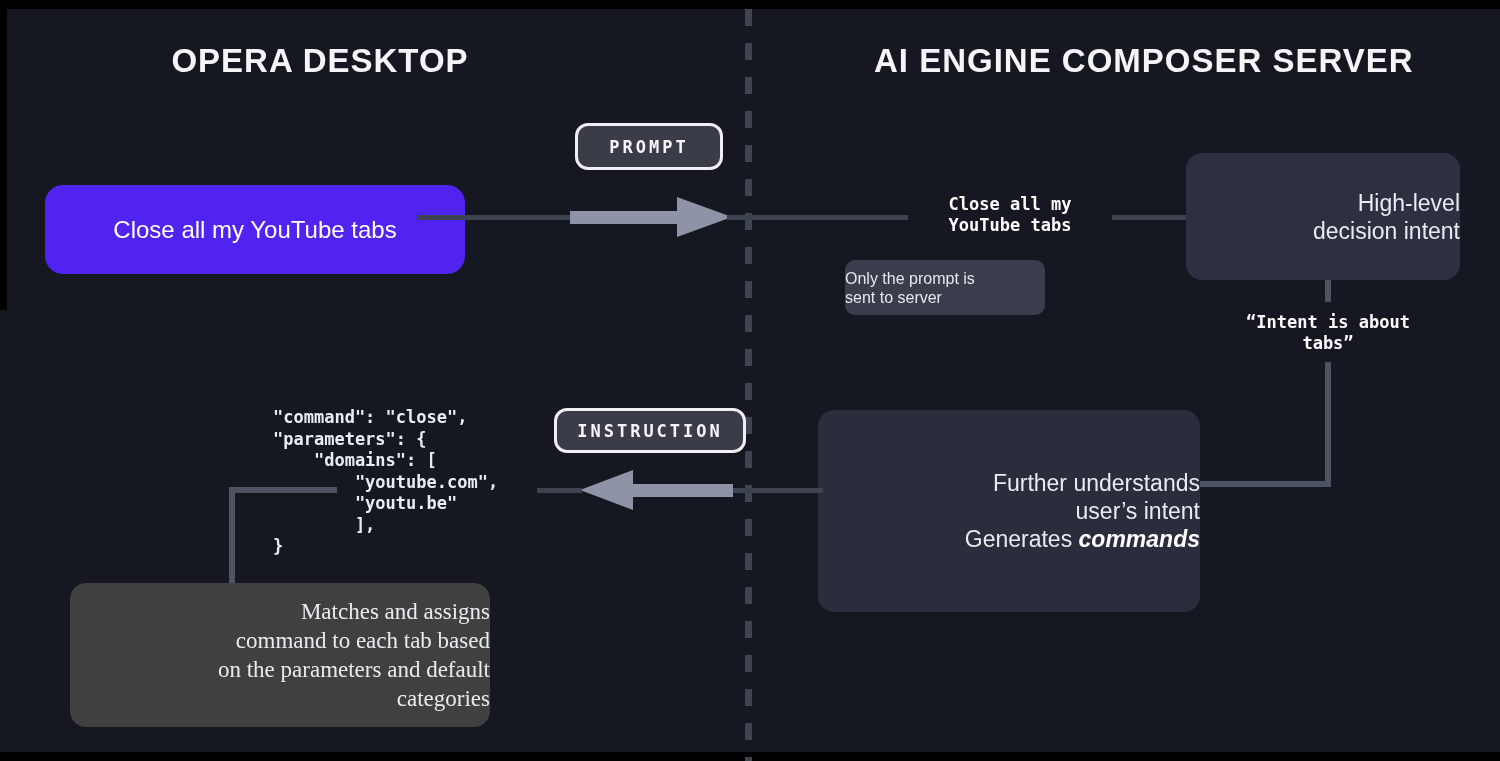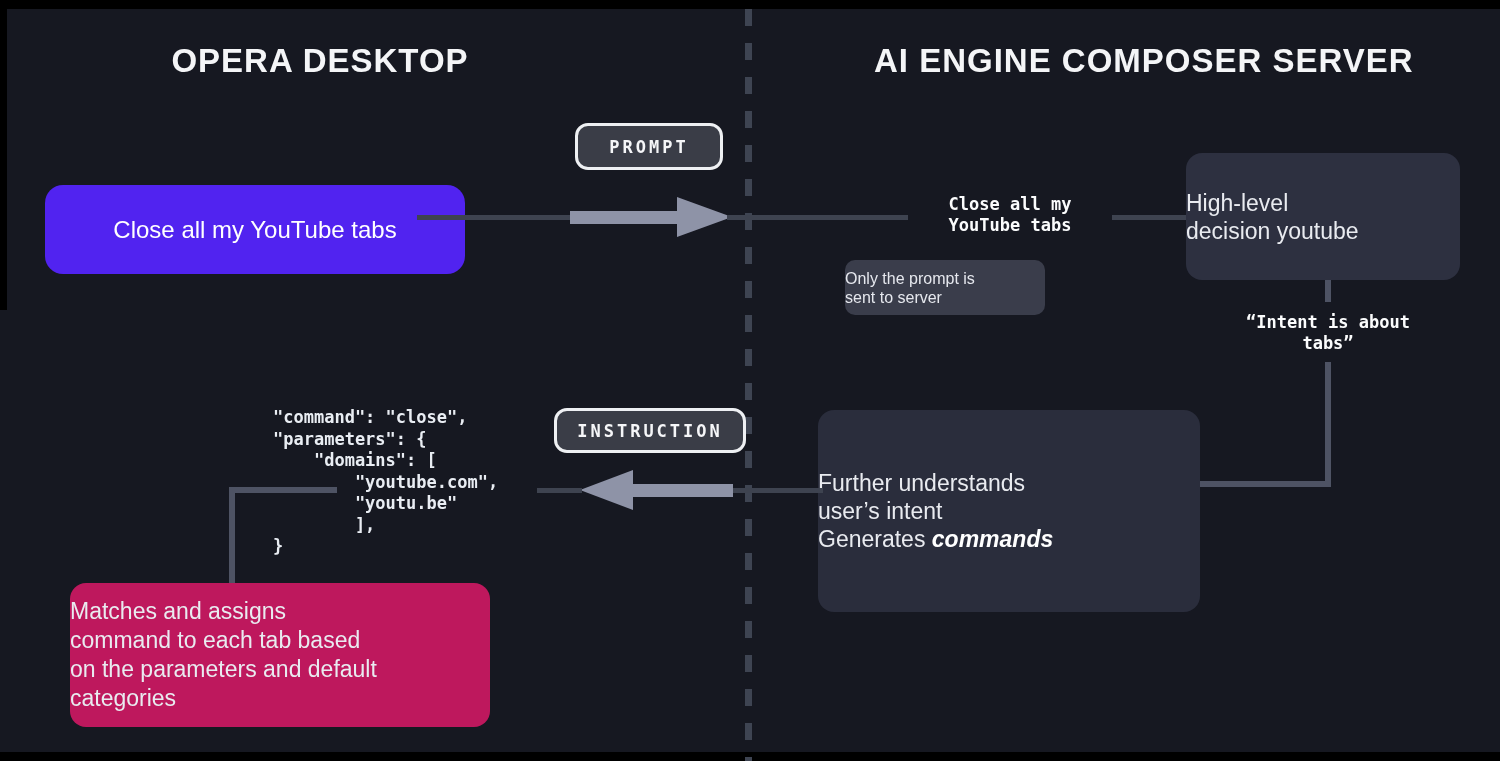--- a/index.html
+++ b/index.html
@@ -16,30 +16,30 @@
   .hdr{
     font-size:33px;font-weight:700;letter-spacing:1px;color:#f4f5f7;
     text-align:center;white-space:nowrap;
   }
   
   #divider{
     left:745px;top:9px;width:7px;height:752px;
     background:repeating-linear-gradient(to bottom,#3e4452 0 17px,transparent 17px 34px);
   }
   
-  .panel{border-radius:16px;text-align:left;}
+  .panel{border-radius:16px;text-align:right;}
   .panel-inner{display:flex;flex-direction:column;justify-content:center;height:100%;}
   .purple-box{
     background:#5123f0;border-radius:18px;
     display:flex;align-items:center;justify-content:center;
     font-size:24px;font-weight:500;color:#ffffff;
   }
   .slate{background:#2d3040;}
   .slate2{background:#2a2d3c;}
-  .slate3{background:#be185d;}
+  .slate3{background:#404040;font-family:Liberation Serif, serif;}
   .note{background:#3a3d4b;border-radius:10px;}
   .badge{
     background:#3a3d47;border:3px solid #eef0f3;border-radius:13px;
     display:flex;align-items:center;justify-content:center;
     font-family:"DejaVu Sans Mono",monospace;font-weight:700;
     font-size:17px;letter-spacing:3px;color:#f5f6f8;white-space:nowrap;
   }
   
   .thin{background:#3e4350;}
   .conn{background:#4e5364;}
@@ -103,21 +103,21 @@
   <div class="abs note" style="left:813px;top:260px;width:200px;height:55px;margin-left:32px;">
     <div class="panel-inner notetext">
       <div>Only the prompt is</div>
       <div>sent to server</div>
     </div>
   </div>
 
   <div class="abs panel slate" style="left:1186px;top:153px;width:274px;height:127px;">
     <div class="panel-inner boxtext">
       <div>High-level</div>
-      <div>decision youtube</div>
+      <div>decision intent</div>
     </div>
   </div>
 
   <div class="abs conn" style="left:1325px;top:280px;width:6px;height:22px;"></div>
   <div class="abs mono" style="left:1222px;top:312px;width:212px;">
     <div>“Intent is about</div>
     <div>tabs”</div>
   </div>
   <div class="abs conn" style="left:1325px;top:362px;width:6px;height:125px;"></div>
   <div class="abs conn" style="left:1200px;top:481px;width:131px;height:6px;"></div>

